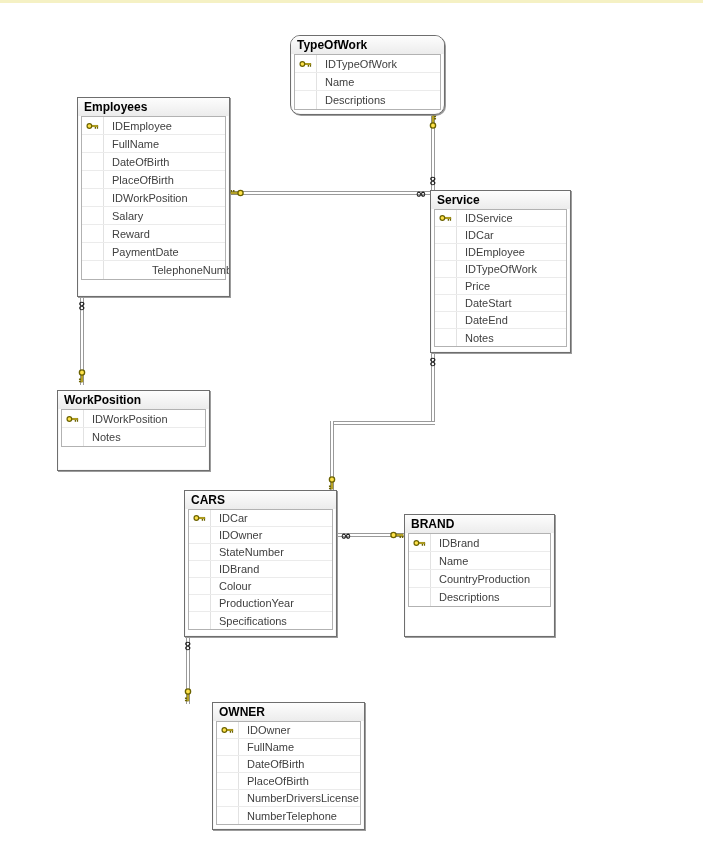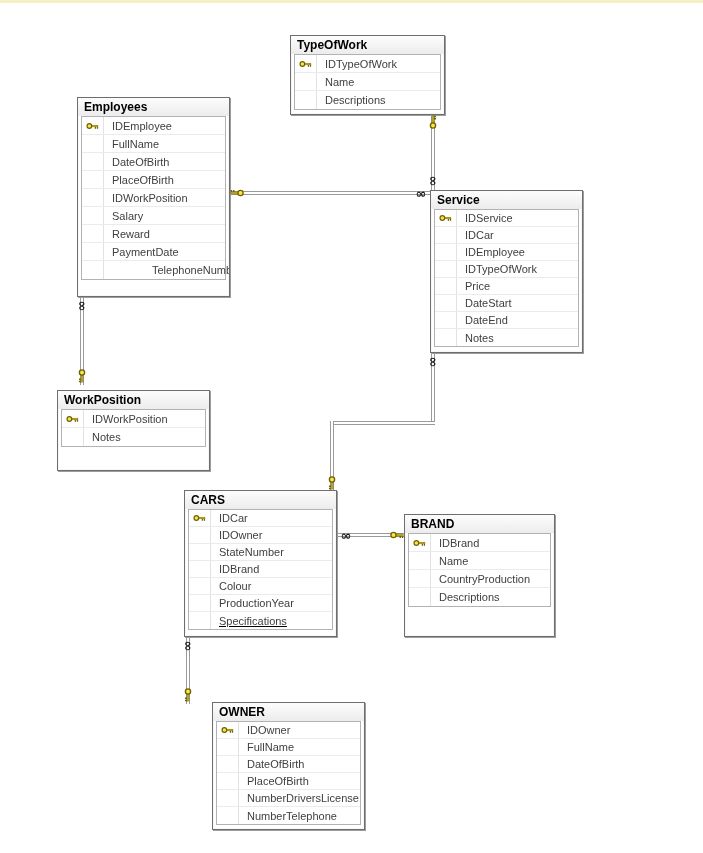--- a/index.html
+++ b/index.html
@@ -49,21 +49,21 @@
 <div id="canvas">
   <div class="top-strip" style="background: rgb(245, 241, 196);"></div>
 <div class="seg seg-h" style="left: 228px; width: 204px; top: 191px; border-color: rgb(154, 154, 154);"></div>
     <div class="seg seg-v" style="top: 113px; height: 79px; left: 431px; border-color: rgb(154, 154, 154);"></div>
     <div class="seg seg-v" style="top: 295px; height: 90px; left: 80px; border-color: rgb(154, 154, 154);"></div>
     <div class="seg seg-v" style="top: 351px; height: 74px; left: 431px; border-color: rgb(154, 154, 154);"></div>
     <div class="seg seg-h" style="left: 330px; width: 105px; top: 421px; border-color: rgb(154, 154, 154);"></div>
     <div class="seg seg-v" style="top: 421px; height: 71px; left: 330px; border-color: rgb(154, 154, 154);"></div>
     <div class="seg seg-h" style="left: 335px; width: 71px; top: 533px; border-color: rgb(154, 154, 154);"></div>
     <div class="seg seg-v" style="top: 635px; height: 69px; left: 186px; border-color: rgb(154, 154, 154);"></div>
-    <div class="tbl" style="left: 290px; top: 35px; width: 155px; height: 80px;">
+    <div class="tbl" style="left: 290px; top: 35px; width: 155px; height: 80px; border-radius: 10px;">
       <div class="tbl-title">TypeOfWork</div>
       <div class="tbl-grid">
         <div class="tbl-row" style="height: 18px;">
           <div class="tbl-keycell">
             <svg width="13" height="8" viewBox="0 0 16 10">
               <path d="M7 5 H15" stroke="#6b6200" stroke-width="2.6"></path>
               <path d="M11.6 5 V8.4 M14.2 5 V8.4" stroke="#6b6200" stroke-width="1.6"></path>
               <path d="M7 5 H14.6" stroke="#ffe24a" stroke-width="1.1"></path>
               <circle cx="4.1" cy="5" r="2.9" fill="#ffe24a" stroke="#6b6200" stroke-width="1.5"></circle>
             </svg>
@@ -121,21 +121,21 @@
         <div class="tbl-row" style="height: 18px;">
           <div class="tbl-keycell"></div>
           <div class="tbl-colname">PaymentDate</div>
         </div>
         <div class="tbl-row" style="height: 18px; gap: 40px;">
           <div class="tbl-keycell"></div>
           <div class="tbl-colname">TelephoneNumber</div>
         </div>
       </div>
     </div>
-    <div class="tbl" style="left: 430px; top: 190px; width: 153px; height: 163px;">
+    <div class="tbl" style="left: 430px; top: 190px; width: 141px; height: 163px;">
       <div class="tbl-title">Service</div>
       <div class="tbl-grid">
         <div class="tbl-row" style="height: 17px;">
           <div class="tbl-keycell">
             <svg width="13" height="8" viewBox="0 0 16 10">
               <path d="M7 5 H15" stroke="#6b6200" stroke-width="2.6"></path>
               <path d="M11.6 5 V8.4 M14.2 5 V8.4" stroke="#6b6200" stroke-width="1.6"></path>
               <path d="M7 5 H14.6" stroke="#ffe24a" stroke-width="1.1"></path>
               <circle cx="4.1" cy="5" r="2.9" fill="#ffe24a" stroke="#6b6200" stroke-width="1.5"></circle>
             </svg>
@@ -219,21 +219,21 @@
           <div class="tbl-colname">IDBrand</div>
         </div>
         <div class="tbl-row" style="height: 17px;">
           <div class="tbl-keycell"></div>
           <div class="tbl-colname">Colour</div>
         </div>
         <div class="tbl-row" style="height: 17px;">
           <div class="tbl-keycell"></div>
           <div class="tbl-colname">ProductionYear</div>
         </div>
-        <div class="tbl-row" style="height: 17px; text-decoration: underline;">
+        <div class="tbl-row" style="height: 17px;">
           <div class="tbl-keycell"></div>
           <div class="tbl-colname">Specifications</div>
         </div>
       </div>
     </div>
     <div class="tbl" style="left: 404px; top: 514px; width: 151px; height: 123px;">
       <div class="tbl-title">BRAND</div>
       <div class="tbl-grid">
         <div class="tbl-row" style="height: 18px;">
           <div class="tbl-keycell">

